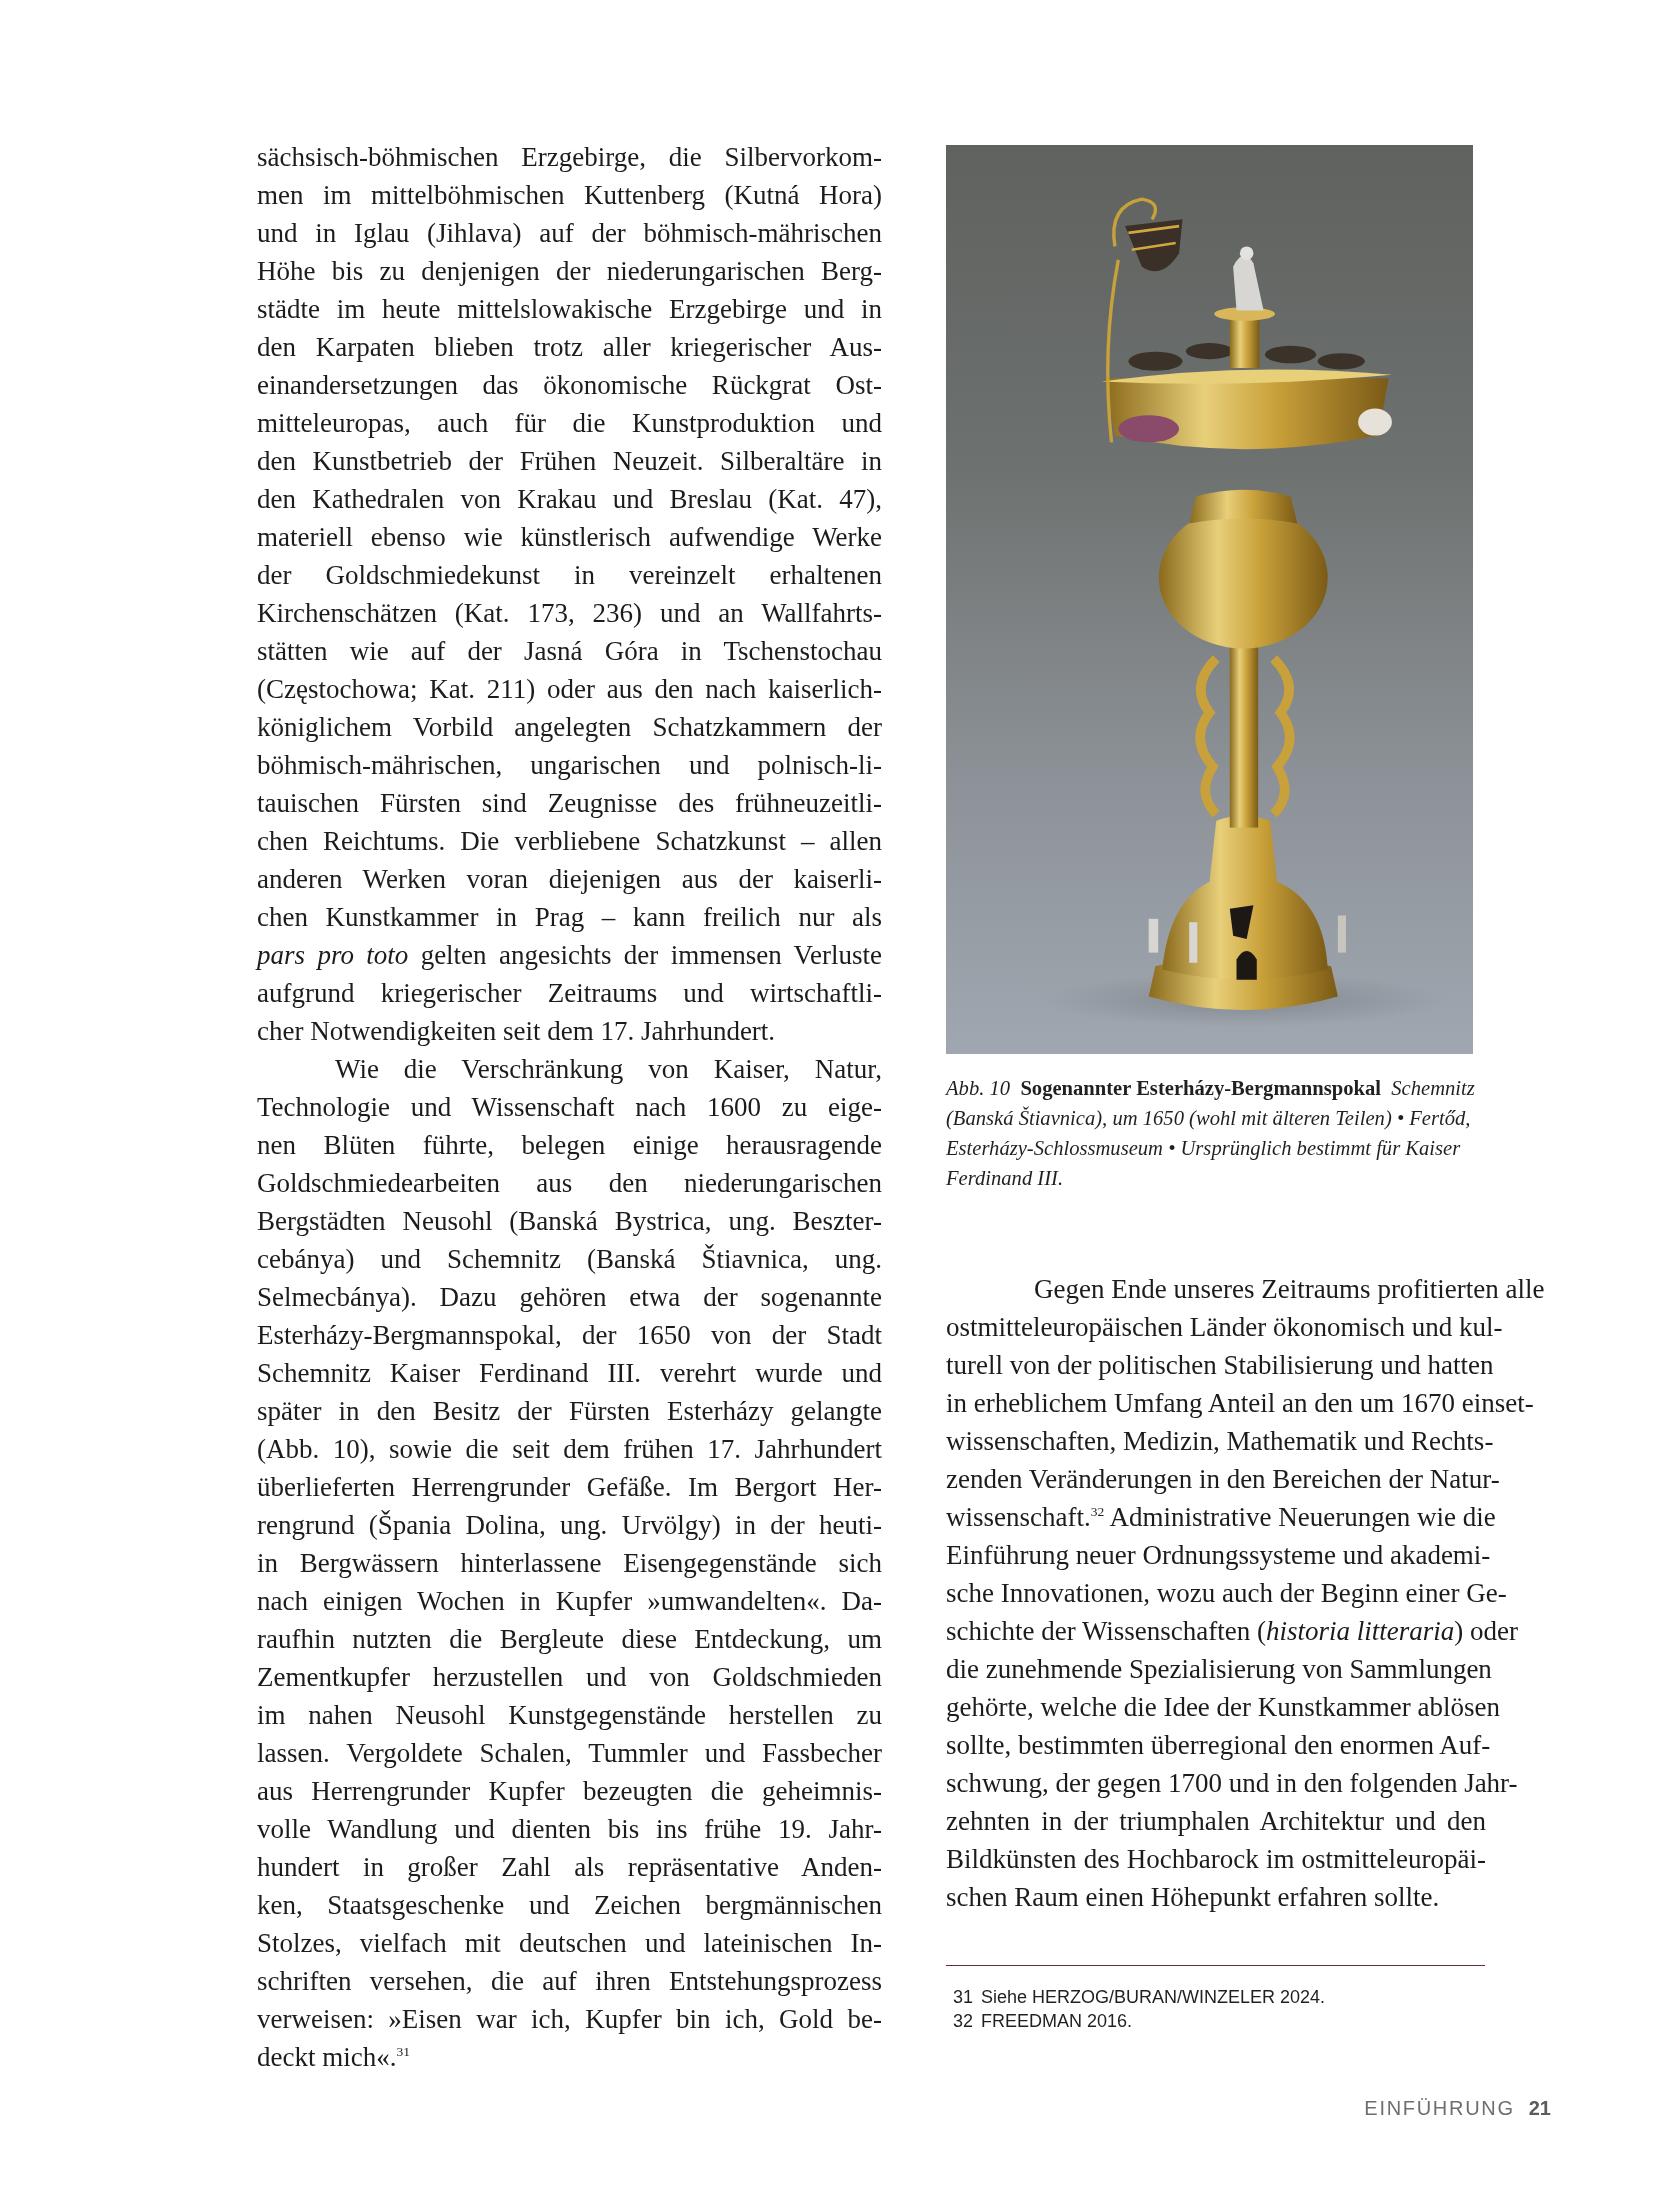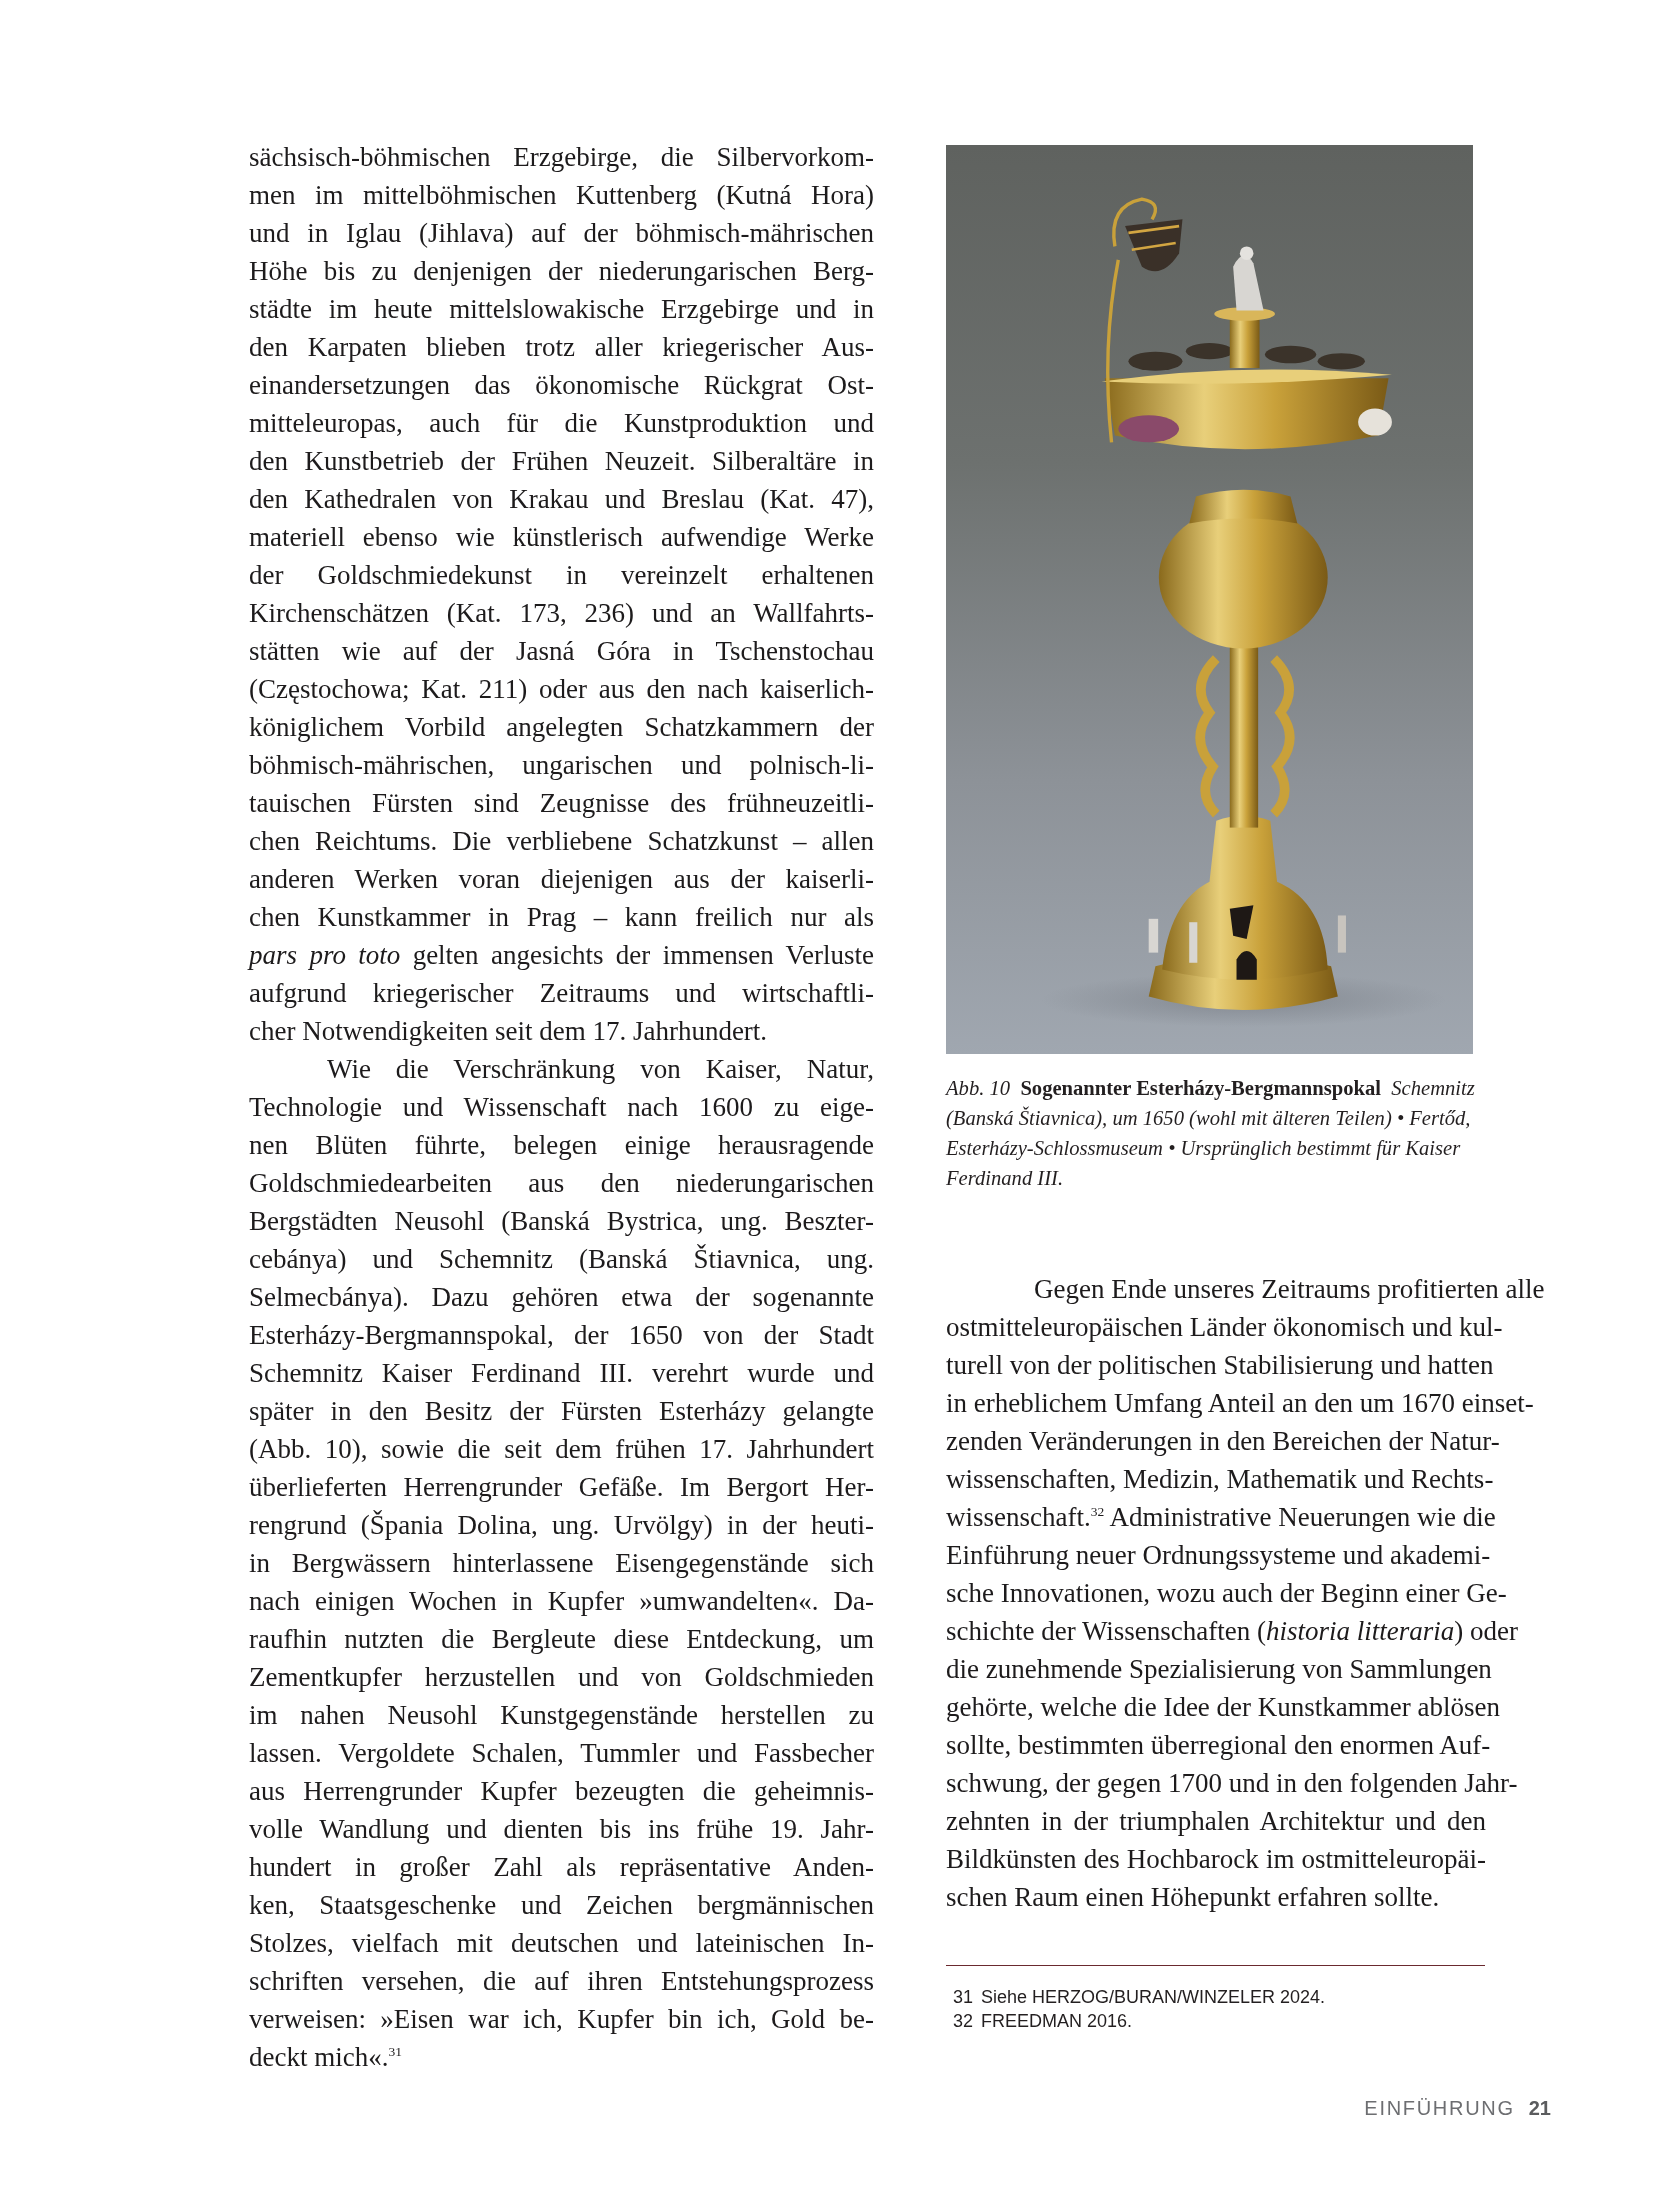--- a/index.html
+++ b/index.html
@@ -1,18 +1,18 @@
 <!DOCTYPE html>
 <html style="font-size:10.8px"><head>
 <meta charset="utf-8">
 <style>
   html, body { margin: 0; padding: 0; background: #ffffff; }
   body { width: 1675px; height: 2194px; position: relative; overflow: hidden; color: #1d1b1c; }
   .col-left {
-    position: absolute; left: 249px; top: 138px; width: 625px;
+    position: absolute; left: 257px; top: 138px; width: 625px;
     font-family: "Liberation Serif", "DejaVu Serif", serif;
     font-size: 27px; line-height: 38px; text-align: justify;
     hyphens: manual;
   }
   .col-right {
     position: absolute; left: 946px; top: 1270px; width: 540px;
     font-family: "Liberation Serif", "DejaVu Serif", serif;
     font-size: 27px; line-height: 38px; text-align: justify;
   }
   .line { display: block; white-space: nowrap; text-align-last: justify; }
@@ -172,22 +172,22 @@
   <span class="abb">Abb. 10</span>&nbsp;
   <span class="title">Sogenannter Esterházy-Bergmannspokal</span>&nbsp;
   <span class="desc">Schemnitz (Banská Štiavnica), um 1650 (wohl mit älteren Teilen) • Fertőd, Esterházy-Schlossmuseum • Ursprünglich bestimmt für Kaiser Ferdinand III.</span>
 </div>
 
 <div class="col-right" id="col-right">
     <span class="line indent"><span>Gegen Ende unseres Zeitraums profitierten alle</span></span>
     <span class="line"><span>ostmitteleuropäischen Länder ökonomisch und kul-</span></span>
     <span class="line"><span>turell von der politischen Stabilisierung und hatten</span></span>
     <span class="line"><span>in erheblichem Umfang Anteil an den um 1670 einset-</span></span>
+    <span class="line"><span>wissenschaften, Medizin, Mathematik und Rechts-</span></span>
     <span class="line"><span>zenden Veränderungen in den Bereichen der Natur-</span></span>
-    <span class="line"><span>wissenschaften, Medizin, Mathematik und Rechts-</span></span>
     <span class="line"><span>wissenschaft.</span><sup class="fn">32</sup><span> Administrative Neuerungen wie die</span></span>
     <span class="line"><span>Einführung neuer Ordnungssysteme und akademi-</span></span>
     <span class="line"><span>sche Innovationen, wozu auch der Beginn einer Ge-</span></span>
     <span class="line"><span>schichte der Wissenschaften (</span><span class="it">historia litteraria</span><span>) oder</span></span>
     <span class="line"><span>die zunehmende Spezialisierung von Sammlungen</span></span>
     <span class="line"><span>gehörte, welche die Idee der Kunstkammer ablösen</span></span>
     <span class="line"><span>sollte, bestimmten überregional den enormen Auf-</span></span>
     <span class="line"><span>schwung, der gegen 1700 und in den folgenden Jahr-</span></span>
     <span class="line"><span>zehnten in der triumphalen Architektur und den</span></span>
     <span class="line"><span>Bildkünsten des Hochbarock im ostmitteleuropäi-</span></span>

